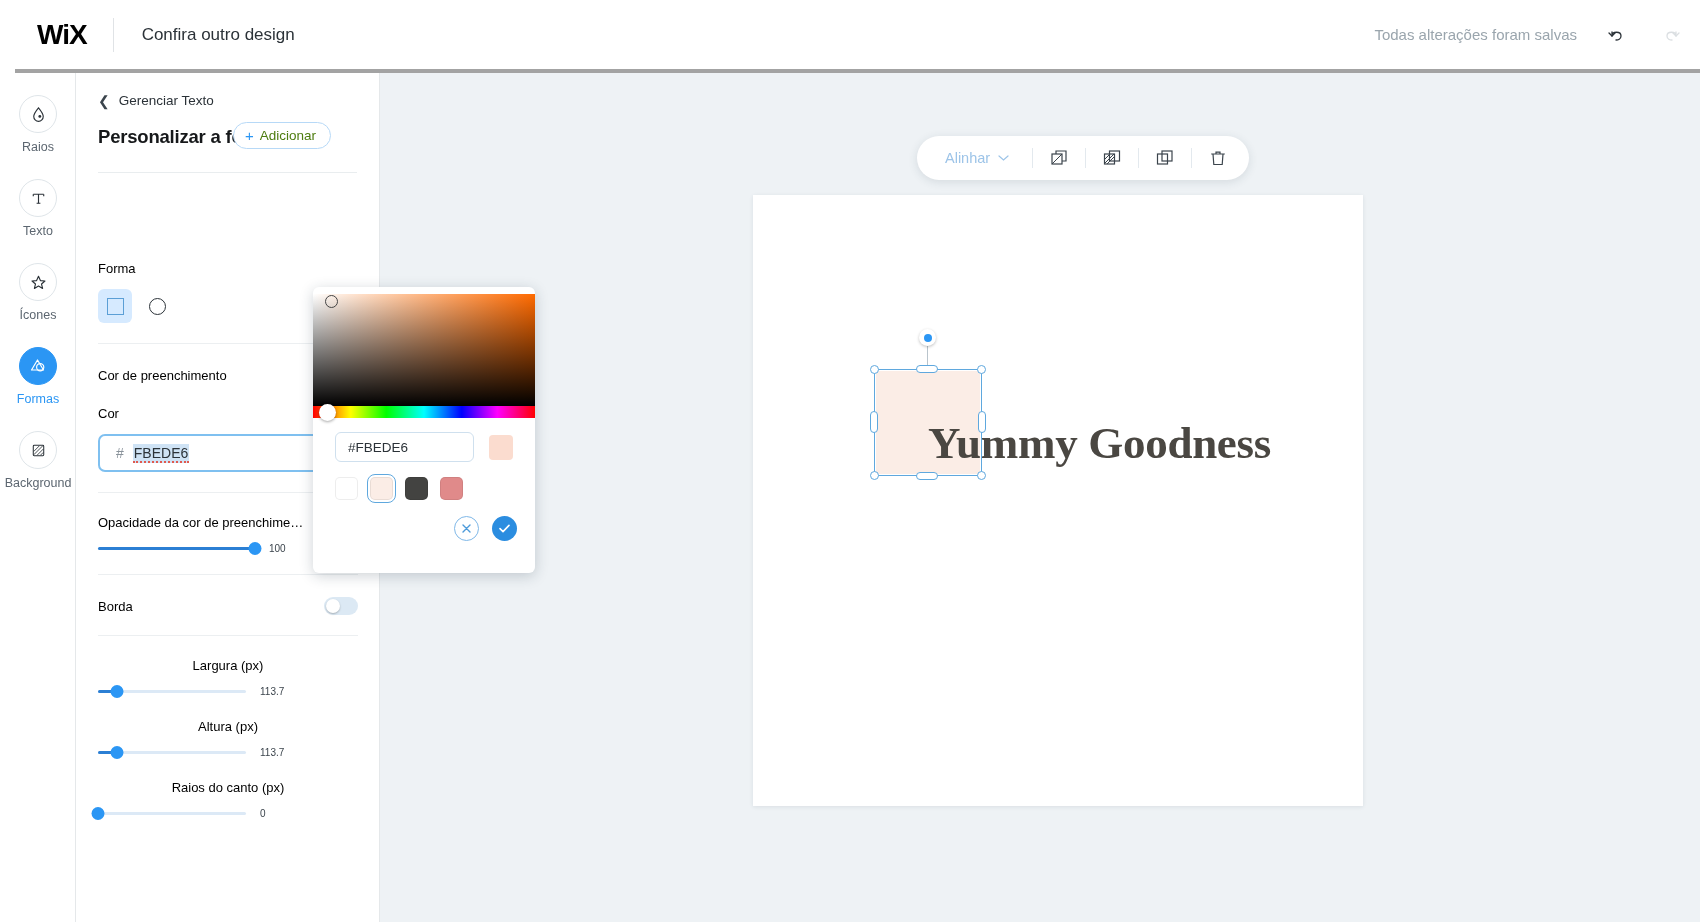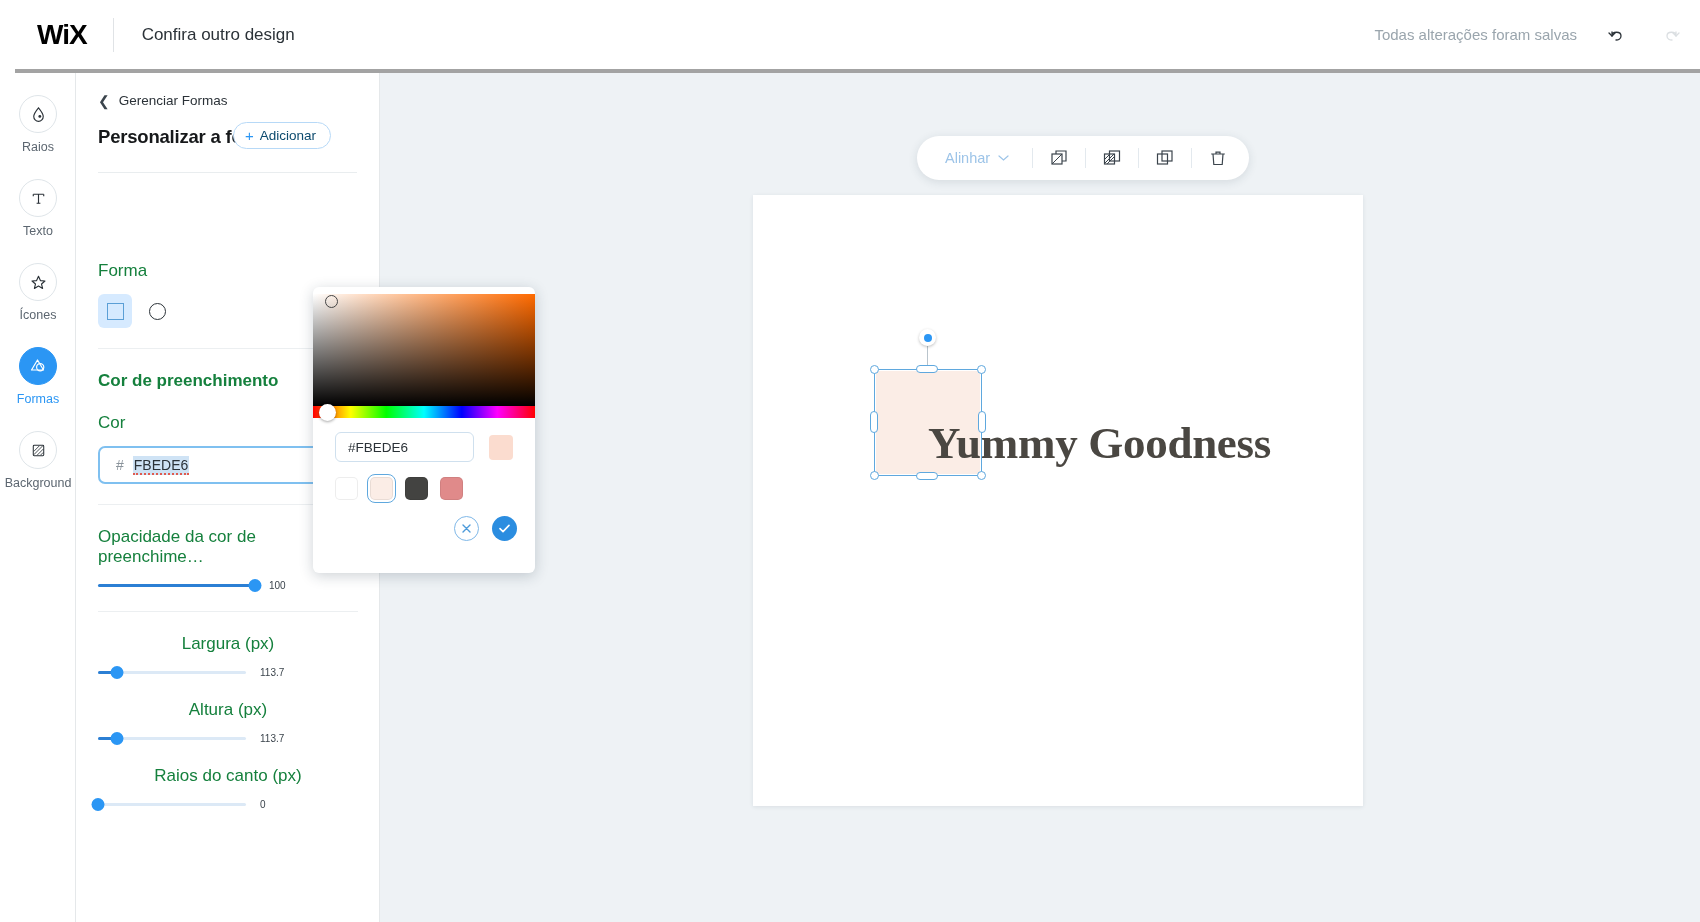--- a/index.html
+++ b/index.html
@@ -96,38 +96,38 @@
     letter-spacing: -.2px; white-space: nowrap;
   }
   .add-btn {
     position: absolute; left: 135px; top: -4px;
     display: flex; align-items: center; gap: 6px;
     border: 1px solid #b7d9f7; border-radius: 16px;
     padding: 5px 14px 5px 11px; background: #fff;
     cursor: pointer;
   }
   .add-btn .plus { color: #2b96f4; font-size: 15px; line-height: 1; }
-  .add-btn .lbl { color: #0c4a6e; font-size: 13.5px; }
+  .add-btn .lbl { color: #4d7c0f; font-size: 13.5px; }
   .panel-desc {
     font-size: 13px; color: #5c6670; line-height: 1.45;
     padding-right: 8px; margin-top: 6px;
   }
   .panel-sep {
     height: 1px; background: #e9edef; margin: 24px 0 0 0;
   }
   .panel-body {
     position: absolute; top: 163px; left: 0;
     width: 304px; height: 686px;
     overflow: hidden; padding: 0 22px;
   }
   .grp { padding: 22px 0 20px 0; border-bottom: 1px solid #eceff1; }
   .grp:first-child { padding-top: 25px; }
-  .fld-label { font-size: 17px; color: #15803d; margin-bottom: 13px; }
+  .fld-label { font-size: 13px; color: #000000; margin-bottom: 13px; }
   .fld-label.inline { margin-bottom: 0; }
-  .row-between { display: flex; align-items: flex-start; justify-content: space-between; font-weight: bold; }
+  .row-between { display: flex; align-items: center; justify-content: space-between; }
 
   .shape-opts { display: flex; align-items: center; gap: 8px; }
   .shape-opt {
     width: 34px; height: 34px; border-radius: 6px;
     display: flex; align-items: center; justify-content: center;
     cursor: pointer;
   }
   .shape-opt.selected { background: #d6eaff; }
   .sq-glyph { width: 17px; height: 17px; border: 1.6px solid #5b9fd6; }
   .ci-glyph { width: 17px; height: 17px; border: 1.6px solid #2b3238; border-radius: 50%; }
@@ -402,21 +402,21 @@
     <div class="rail-label">Background</div>
   </div>
 
 </div>
 
 <div class="panel">
 
   <div class="panel-head">
     <div class="back-row">
       <span class="chev">❮</span>
-      <span class="txt">Gerenciar Formas</span>
+      <span class="txt">Gerenciar Texto</span>
     </div>
     <div class="title-row">
       <div class="panel-title">Personalizar a forma</div>
       <div class="add-btn">
         <span class="plus">+</span>
         <span class="lbl">Adicionar</span>
       </div>
     </div>
     <div class="panel-sep"></div>
   </div>
@@ -454,20 +454,28 @@
       <div class="fld-label">Opacidade da cor de preenchime…</div>
       <div class="slider-row">
         <div class="track" style="width:157px;">
           <div class="fill" style="width:157px;"></div>
           <div class="thumb" style="left:157px;"></div>
         </div>
         <div class="slider-val">100</div>
       </div>
     </div>
 
+    <div class="grp">
+      <div class="row-between">
+        <div class="fld-label inline">Borda</div>
+        <div class="toggle off">
+          <div class="knob"></div>
+        </div>
+      </div>
+    </div>
 
     <div class="grp" style="border-bottom:none;text-align:center;">
       <div class="fld-label">Largura (px)</div>
       <div class="slider-row" style="margin-bottom:22px;">
         <div class="track" style="width:148px;">
           <div class="fill" style="width:19px;"></div>
           <div class="thumb" style="left:19px;"></div>
         </div>
         <div class="slider-val">113.7</div>
       </div>

